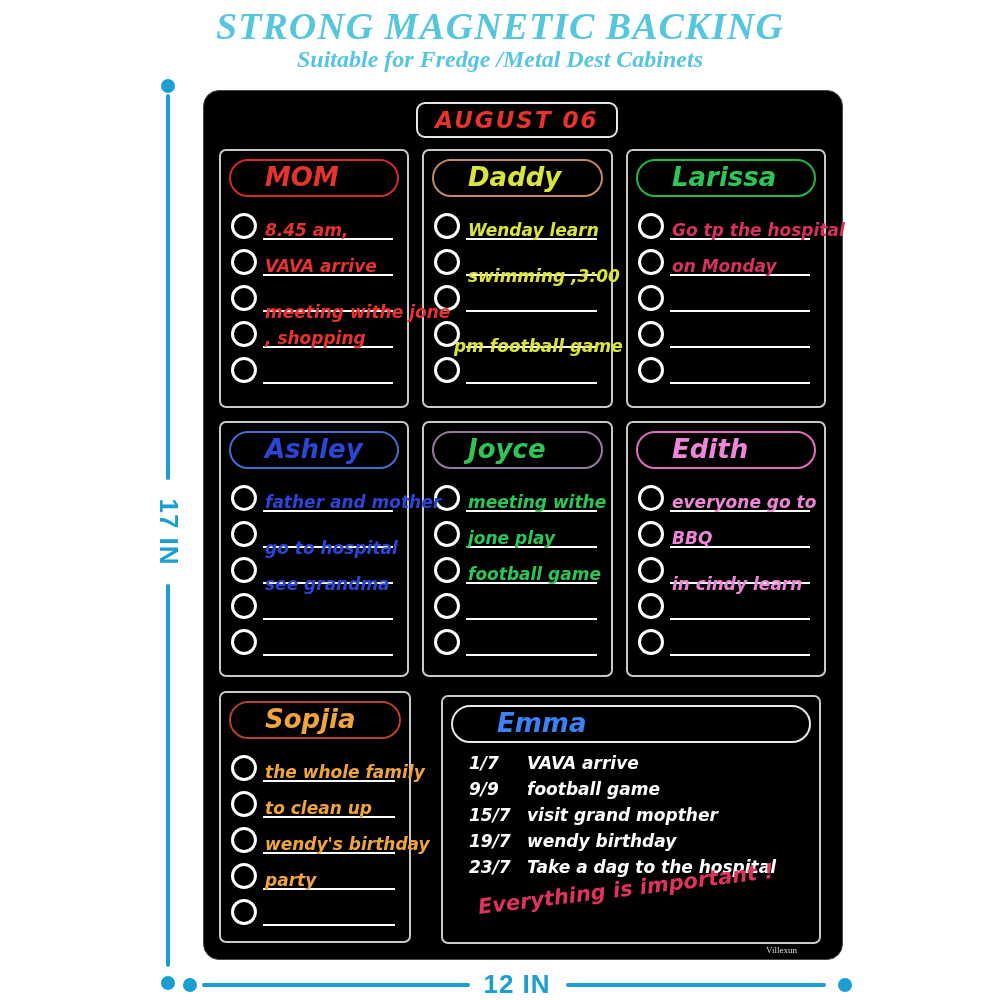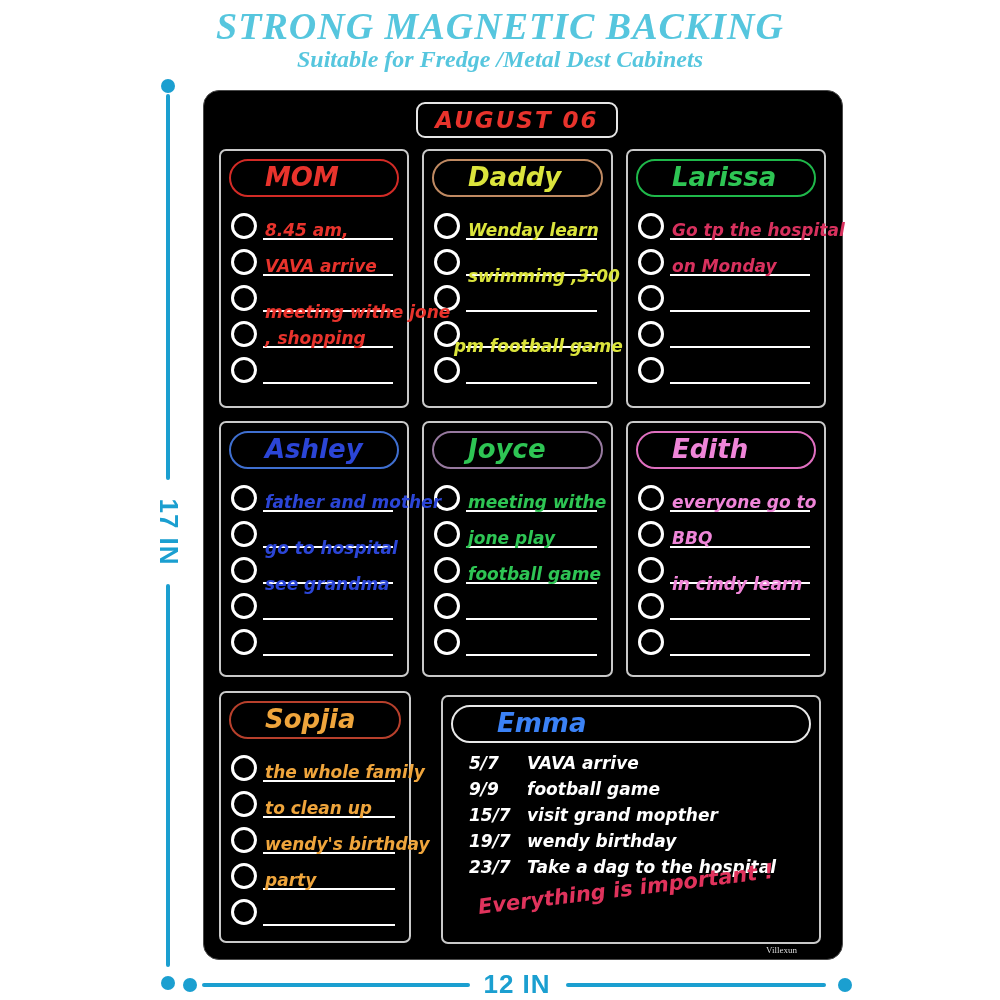--- a/index.html
+++ b/index.html
@@ -324,21 +324,21 @@
         </div>
     </div>
   </div>
 
   <div class="panel hand" style="left:237px;top:604px;width:380px;height:249px">
     <div class="pill" style="border-color: rgb(232, 232, 232);">
       <span class="pname" style="left: 44px; color: #3b82f6;">Emma</span>
     </div>
     <div class="sched" style="color: rgb(255, 255, 255);">
       <div class="srow">
-          <span class="sdate">5/7</span>
+          <span class="sdate">1/7</span>
           <span class="stext">VAVA  arrive</span>
         </div>
       <div class="srow">
           <span class="sdate">9/9</span>
           <span class="stext">football  game</span>
         </div>
       <div class="srow">
           <span class="sdate">15/7</span>
           <span class="stext">visit grand mopther</span>
         </div>

